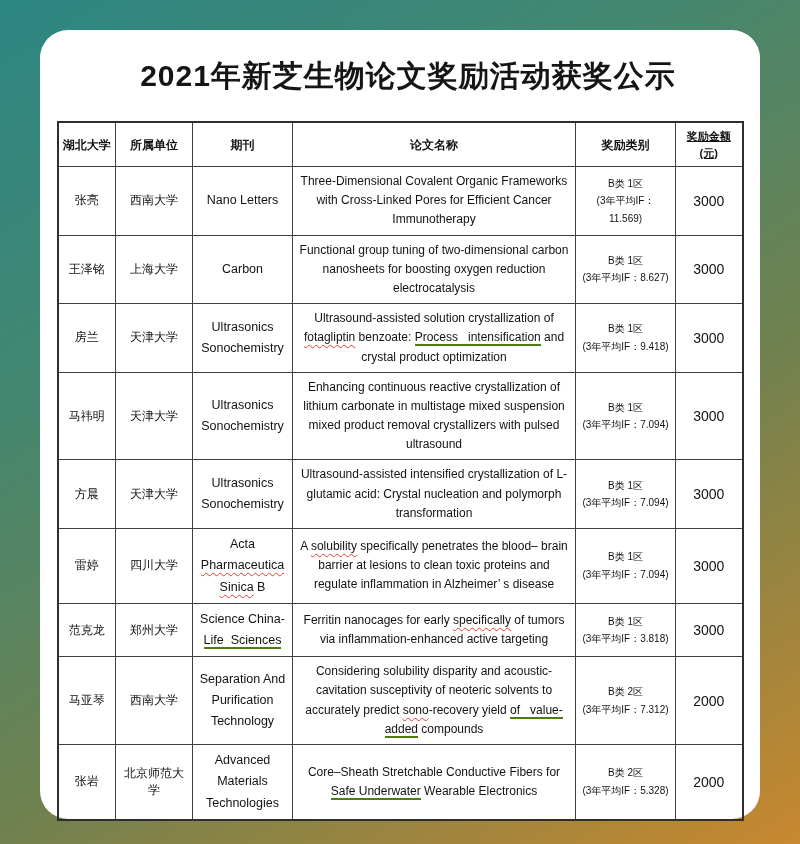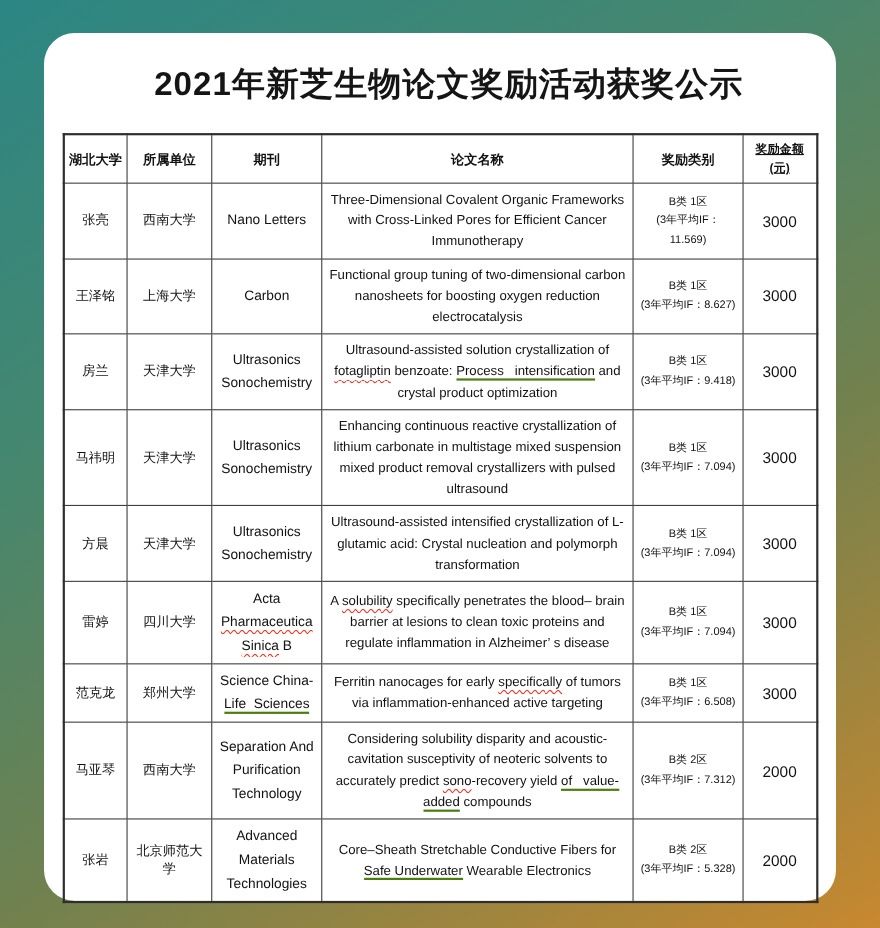--- a/index.html
+++ b/index.html
@@ -155,21 +155,21 @@
           </td>
           <td class="c-amount">3000</td>
         </tr>
         <tr>
           <td class="c-author">范克龙</td>
           <td class="c-affiliation">郑州大学</td>
           <td class="c-journal"><span>Science China-</span><span class="sp-blue">Life&nbsp;&nbsp;Sciences</span></td>
           <td class="c-paper"><span>Ferritin nanocages for early </span><span class="sp-red">specifically</span><span> of tumors via inflammation-enhanced active targeting</span></td>
           <td class="c-category">
             <div class="cat-line">B类 1区</div>
-            <div class="cat-line">(3年平均IF：6.508)</div>
+            <div class="cat-line">(3年平均IF：3.818)</div>
           </td>
           <td class="c-amount">3000</td>
         </tr>
         <tr>
           <td class="c-author">马亚琴</td>
           <td class="c-affiliation">西南大学</td>
           <td class="c-journal"><span>Separation And Purification Technology</span></td>
           <td class="c-paper"><span>Considering solubility disparity and acoustic-cavitation susceptivity of neoteric solvents to accurately predict </span><span class="sp-red">sono</span><span>-recovery yield </span><span class="sp-blue">of&nbsp;&nbsp;&nbsp;value-added</span><span> compounds</span></td>
           <td class="c-category">
             <div class="cat-line">B类 2区</div>

